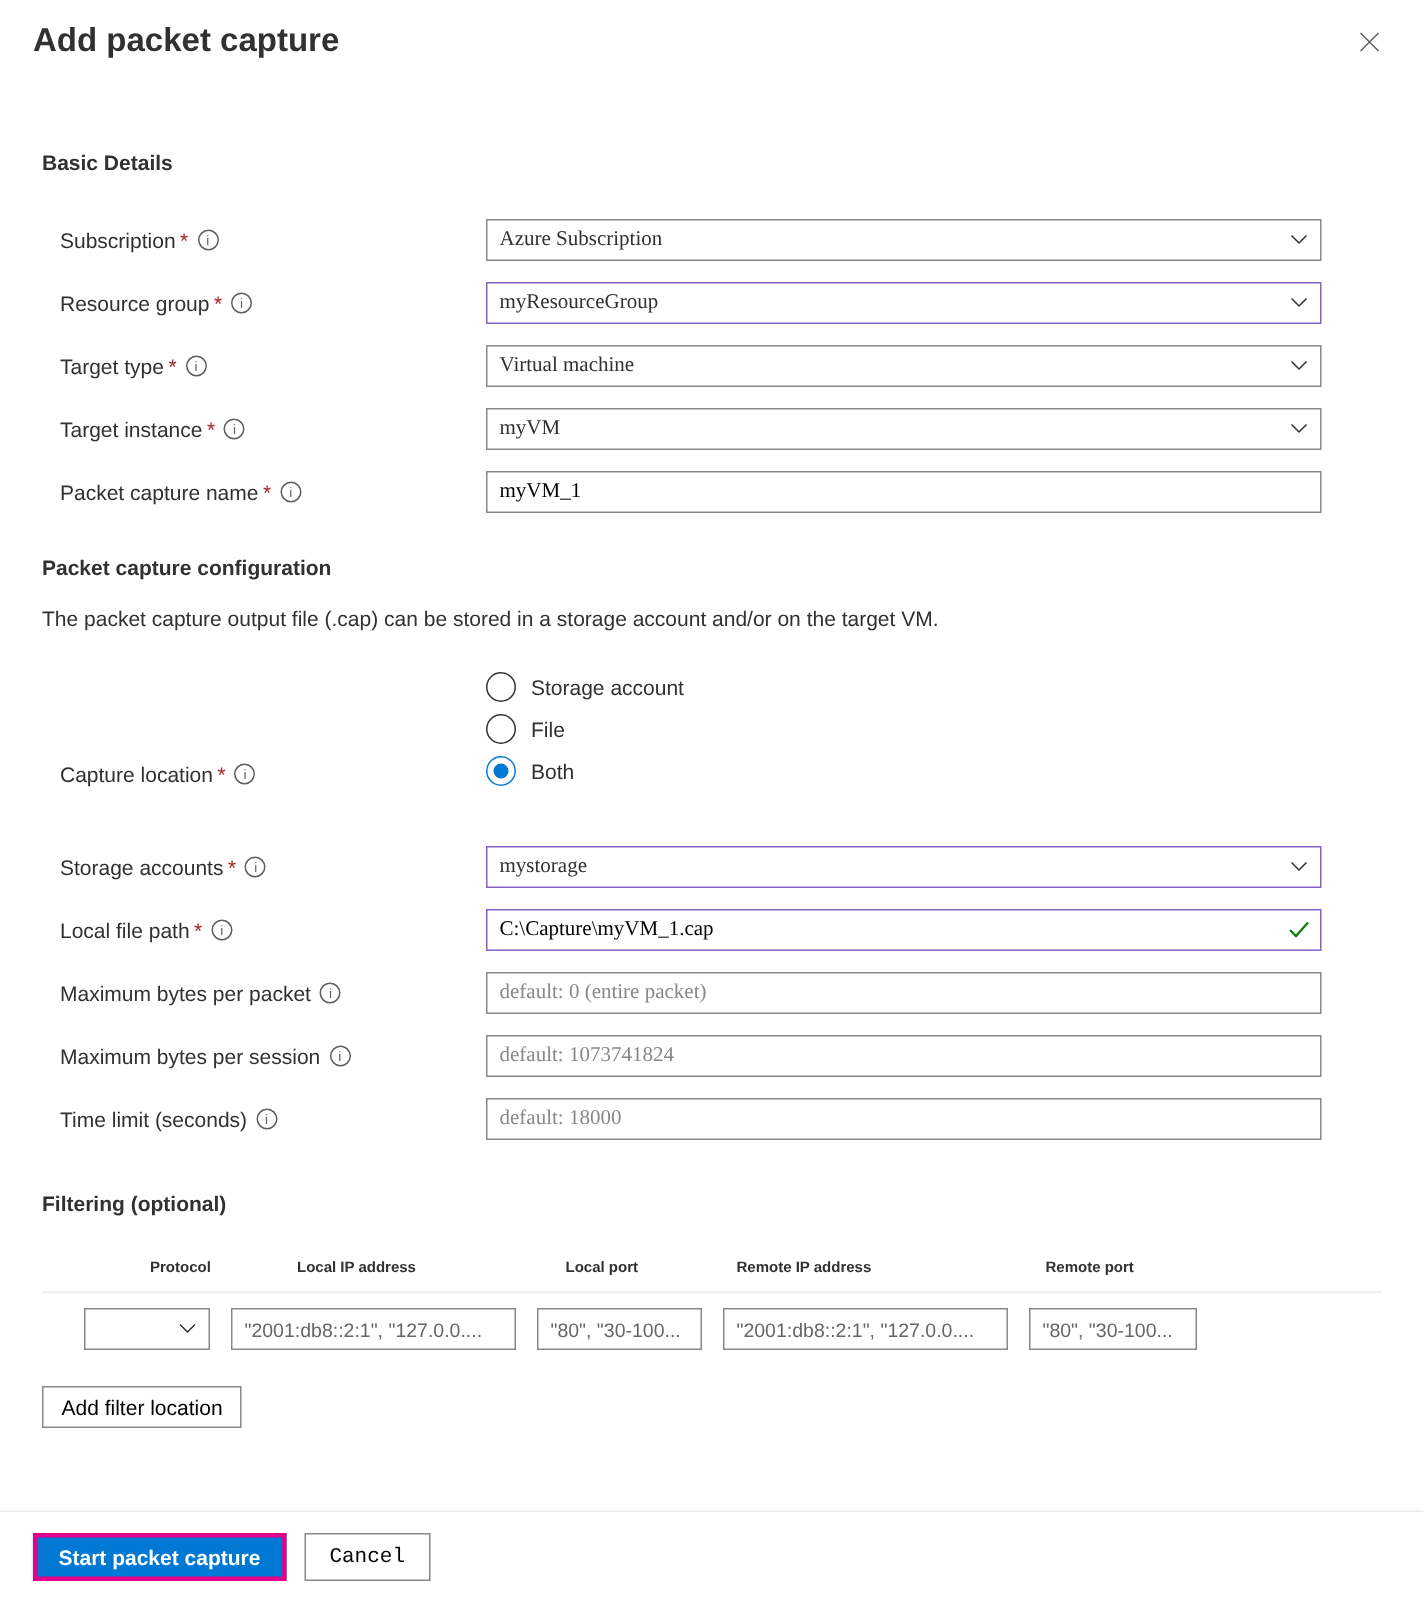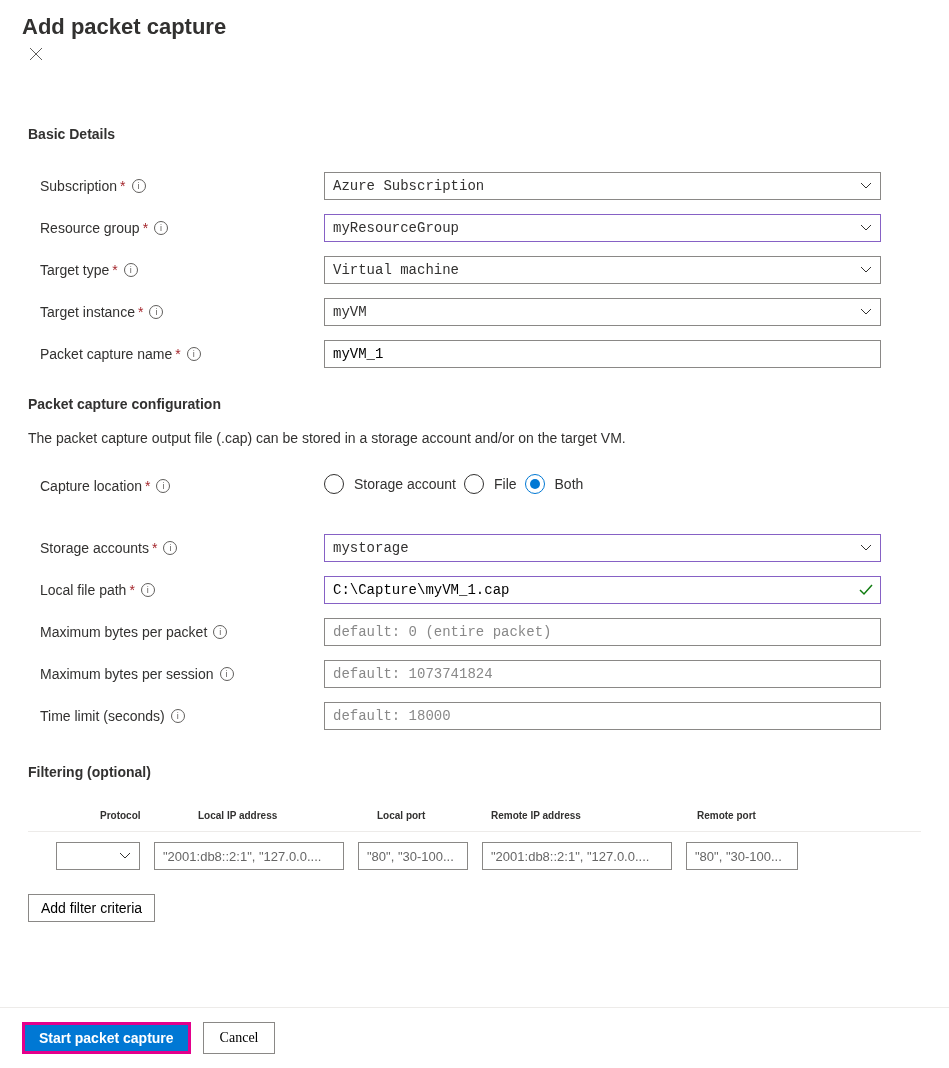--- a/index.html
+++ b/index.html
@@ -1,54 +1,54 @@
 <!DOCTYPE html>
 <html><head>
 <meta charset="utf-8">
 <style>
   * { box-sizing: border-box; }
   html, body { margin: 0; padding: 0; font-family: "Segoe UI", Arial, sans-serif; color: #323130; background: #fff; }
   .panel { width: 949px; min-height: 1068px; position: relative; }
-  .header { padding: 14px 22px 0 22px; display: flex; align-items: flex-start; flex-direction: column; }
+  .header { padding: 14px 22px 0 22px; display: flex; align-items: flex-start; }
   .title { font-size: 22px; font-weight: 600; flex: 1; }
   .close-btn { width: 28px; height: 28px; display: flex; align-items: center; justify-content: center; cursor: pointer; color: #605e5c; }
   .content { padding: 58px 28px 0 28px; }
   .section-heading { font-weight: 600; font-size: 14px; margin-bottom: 30px; }
   .form-row { display: flex; align-items: center; margin-bottom: 14px; margin-left: 12px; }
   .form-label { width: 284px; font-size: 14px; display: flex; align-items: center; }
   .req { color: #a4262c; margin-left: 3px; }
   .info-icon { display: inline-flex; align-items: center; justify-content: center; width: 14px; height: 14px; border: 1px solid #605e5c; border-radius: 50%; font-size: 9px; color: #605e5c; margin-left: 6px; }
   .control-col { flex: 1; max-width: 557px; }
-  .select-box, .text-input { width: 100%; height: 28px; border: 1px solid #8a8886; background: #fff; padding: 0 8px; font-size: 14px; display: flex; align-items: center; position: relative; font-family: Liberation Mono, monospace; }
+  .select-box, .text-input { width: 100%; height: 28px; border: 1px solid #8a8886; background: #fff; padding: 0 8px; font-size: 14px; display: flex; align-items: center; position: relative; font-family: Liberation Serif, serif; }
   .text-input { outline: none; }
   .text-input::placeholder { color: #888; }
   .select-box .chev { position: absolute; right: 8px; top: 50%; transform: translateY(-50%); pointer-events: none; }
   .select-box.purple { border-color: #8661c5; }
   .text-input.purple { border: 1px solid #8661c5; }
   .validated { position: relative; }
   .validated .check-icon { position: absolute; right: 8px; top: 50%; transform: translateY(-50%); color: #107c10; pointer-events: none; }
   .section-heading2 { font-weight: 600; font-size: 14px; margin-top: 28px; margin-bottom: 18px; }
   .descr { font-size: 14px; margin-bottom: 28px; }
-  .radio-group { display: flex; flex-direction: row; gap: 8px; }
+  .radio-group { display: flex; flex-direction: column; gap: 8px; }
   .radio-item { display: flex; align-items: center; gap: 10px; font-size: 14px; }
   .radio-circle { width: 20px; height: 20px; border: 1px solid #323130; border-radius: 50%; display: inline-flex; align-items: center; justify-content: center; }
   .radio-circle.selected { border-color: #0078d4; }
   .radio-dot { width: 10px; height: 10px; background: #0078d4; border-radius: 50%; }
   .filter-table { margin-top: 30px; }
   .filter-header { display: flex; padding: 0 0 10px 28px; }
   .filter-header > div { font-weight: 600; font-size: 10px; padding-left: 44px; }
   .filter-row { display: flex; padding-left: 28px; gap: 14px; border-top: 1px solid #edebe9; padding-top: 10px; padding-bottom: 10px; }
   .filter-cell input, .filter-cell .select-small { height: 28px; border: 1px solid #8a8886; padding: 0 8px; font-size: 13px; font-family: inherit; width: 100%; box-sizing: border-box; outline: none; }
   .filter-cell input::placeholder { color: #666; }
   .select-small { position: relative; display: flex; align-items: center; background: #fff; }
   .select-small .chev-sm { position: absolute; right: 8px; top: 50%; transform: translateY(-50%); pointer-events: none; }
   .add-filter-btn { margin-left: 0; margin-top: 14px; height: 28px; border: 1px solid #8a8886; background: #fff; padding: 0 12px; font-size: 14px; cursor: pointer; font-family: inherit; }
   .footer { position: absolute; left: 0; right: 0; bottom: 0; border-top: 1px solid #edebe9; padding: 14px 22px; display: flex; gap: 12px; }
   .btn-primary { background: #0078d4; color: #fff; border: 3px solid #e3008c; font-weight: 600; font-size: 14px; padding: 5px 14px; cursor: pointer; font-family: inherit; }
-  .btn-secondary { background: #fff; border: 1px solid #8a8886; font-size: 14px; padding: 5px 16px; cursor: pointer; font-family: Liberation Serif, serif; }
+  .btn-secondary { background: #fff; border: 1px solid #8a8886; font-size: 14px; padding: 5px 16px; cursor: pointer; font-family: Liberation Mono, monospace; }
   .col-protocol { width: 98px; }
   .col-localip { width: 179px; }
   .col-localport { width: 114px; }
   .col-remoteip { width: 206px; }
   .col-remoteport { width: 126px; }
   .filter-cell { display: flex; }
   svg { display: block; }
 </style>
 </head>
 <body>
@@ -286,21 +286,21 @@
         </div>
         <div class="filter-cell" style="width:190px;">
           <input type="text" placeholder="&quot;2001:db8::2:1&quot;, &quot;127.0.0...." style="">
         </div>
         <div class="filter-cell" style="width:112px;">
           <input type="text" placeholder="&quot;80&quot;, &quot;30-100..." style="">
         </div>
       </div>
     </div>
 
-    <button class="add-filter-btn">Add filter criteria</button>
+    <button class="add-filter-btn">Add filter location</button>
 
   </div>
 
   <div class="footer">
     <button class="btn-primary">Start packet capture</button>
     <button class="btn-secondary">Cancel</button>
   </div>
 
 </div>
 

